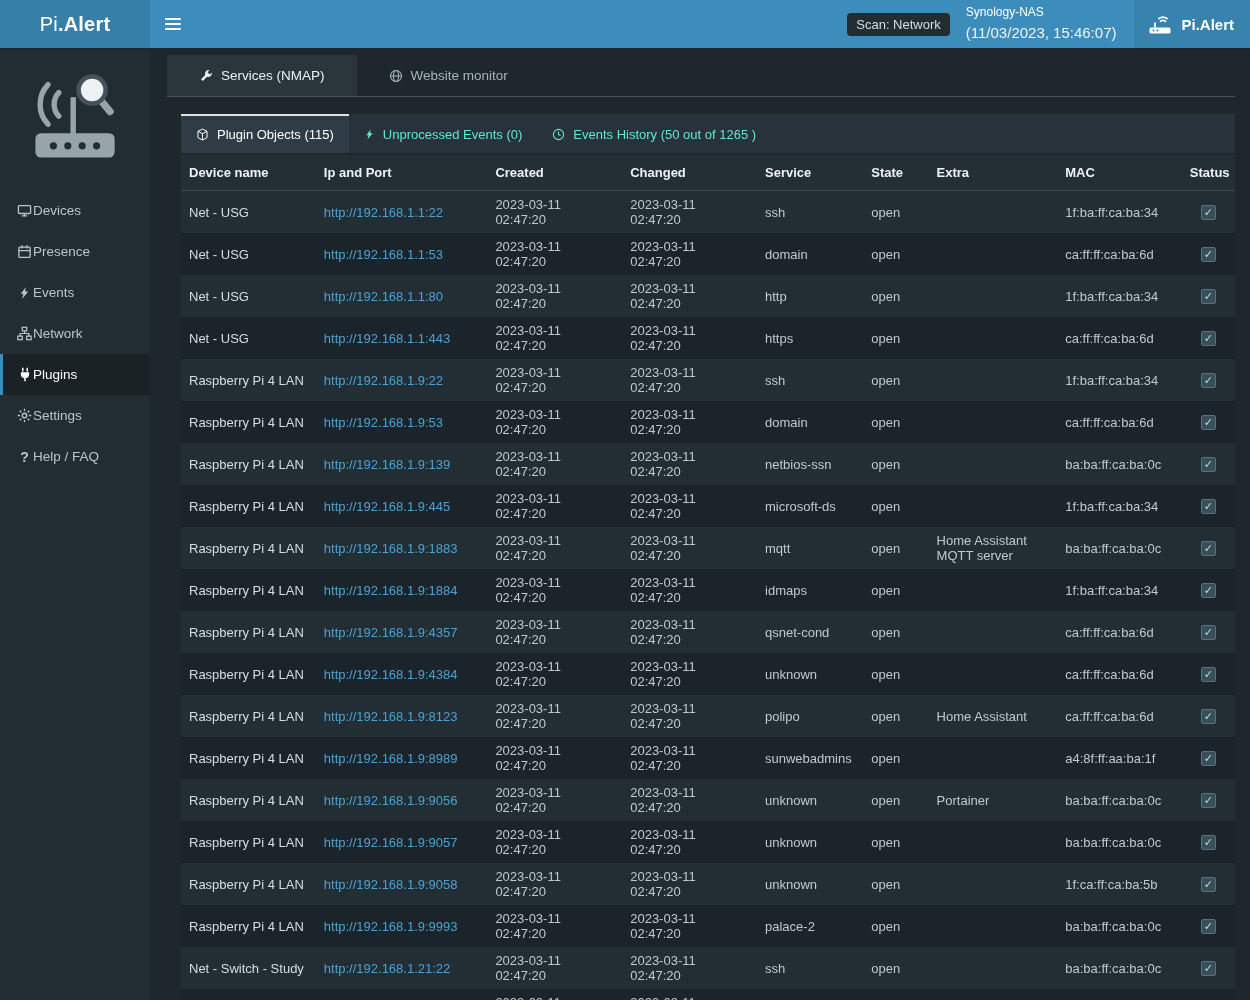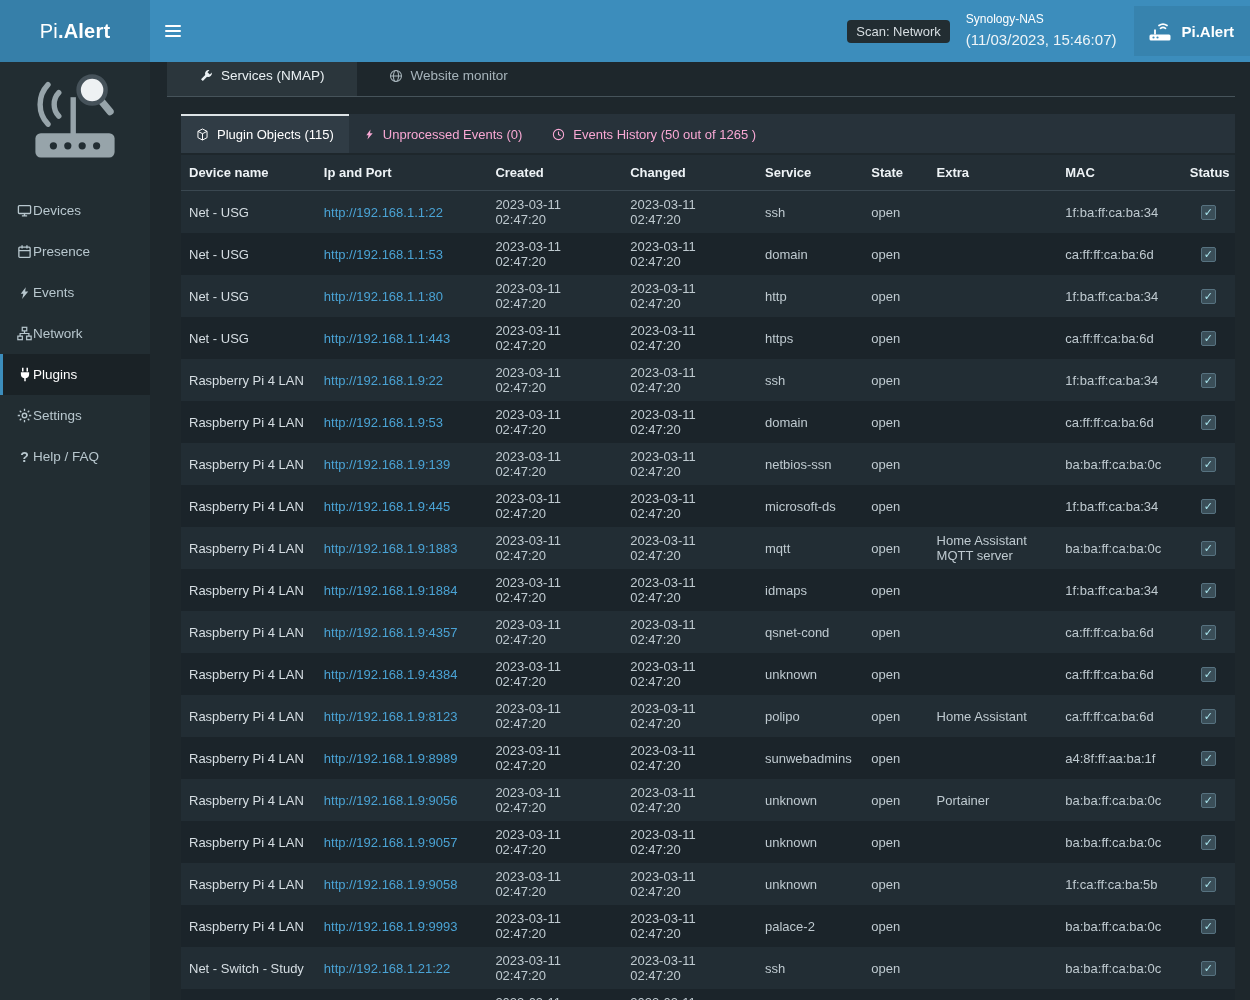--- a/index.html
+++ b/index.html
@@ -3,21 +3,21 @@
 <meta charset="utf-8">
 <style>
   * { box-sizing: border-box; }
   html,body { margin:0; padding:0; }
   body {
     width:1250px; height:1000px; overflow:hidden;
     background:#1e272c; color:#c8d2d8;
     font-family:"Liberation Sans", sans-serif;
   }
   
-  .topbar { position:fixed; top:0; left:0; width:1250px; height:62px; display:flex; z-index:20; }
+  .topbar { position:fixed; top:0; left:0; width:1250px; height:48px; display:flex; z-index:20; }
   .brand { width:150px; background:#367fa9; color:#fff; display:flex; align-items:center; justify-content:center; font-size:20px; letter-spacing:.2px; }
   .brand .light { font-weight:300; }
   .brand .bold  { font-weight:700; }
   .nav { flex:1; background:#3c8dbc; display:flex; align-items:center; }
   .hamburger { width:46px; height:50px; display:flex; flex-direction:column; justify-content:center; align-items:center; gap:3px; cursor:pointer; }
   .hamburger i { display:block; width:16px; height:2px; background:#fff; border-radius:1px; }
   .nav-right { margin-left:auto; display:flex; align-items:center; height:50px; }
   .scan-badge { background:#222d32; color:#d7dee2; font-family:Liberation Sans, sans-serif; font-size:13px; padding:4px 9px; border-radius:4px; margin-right:16px; }
   .host-block { color:#fff; font-size:12px; line-height:1.45; margin-right:18px; }
   .host-block .time { font-size:15px; color:#eef4f7; }
@@ -33,21 +33,21 @@
   .content { margin-left:150px; padding:12px 15px 0 17px; }
   .page-header { display:flex; align-items:flex-start; gap:10px; padding:4px 0 12px 2px; color:#fff; }
   .page-title { font-size:24px; font-weight:400; margin:2px 0 0; line-height:1; color:#fff; }
   .title-badge { width:11px; height:11px; border-radius:50%; background:#3c8dbc; display:inline-block; margin-top:-2px; }
   .tabs { display:flex; border-bottom:1px solid #46535a; }
   .tab { display:flex; align-items:center; gap:8px; padding:13px 32px; font-size:13.5px; color:#a7b4bb; cursor:pointer; }
   .tab.active { background:#2b363c; color:#eaf0f3; }
   .ticon { display:flex; color:inherit; }
   .panel { padding:17px 0 0 14px; }
   .subtabs { display:flex; background:#27323a; }
-  .subtab { display:flex; align-items:center; gap:8px; padding:11px 15px; font-size:13px; color:#f9a8d4; border-top:2px solid transparent; cursor:pointer; }
+  .subtab { display:flex; align-items:center; gap:8px; padding:11px 15px; font-size:13px; color:#5eead4; border-top:2px solid transparent; cursor:pointer; }
   .subtab.active { background:#303c45; color:#fff; border-top-color:#dde3e6; }
   
   table { width:100%; border-collapse:collapse; table-layout:fixed; font-size:13px; margin-top:2px; }
   thead th { text-align:left; padding:10px 8px; color:#eef3f6; font-weight:700; background:#232e35; border-bottom:1px solid #3a4750; }
   thead th.c, td.c { text-align:center; }
   tbody td { padding:6px 8px; vertical-align:middle; color:#bfcad0; word-wrap:break-word; }
   tbody tr:nth-child(odd)  { background:#222d34; }
   tbody tr:nth-child(even) { background:#1b242a; }
   td.device { color:#d6dee3; }
   a.link { color:#4aa3d5; text-decoration:none; }

